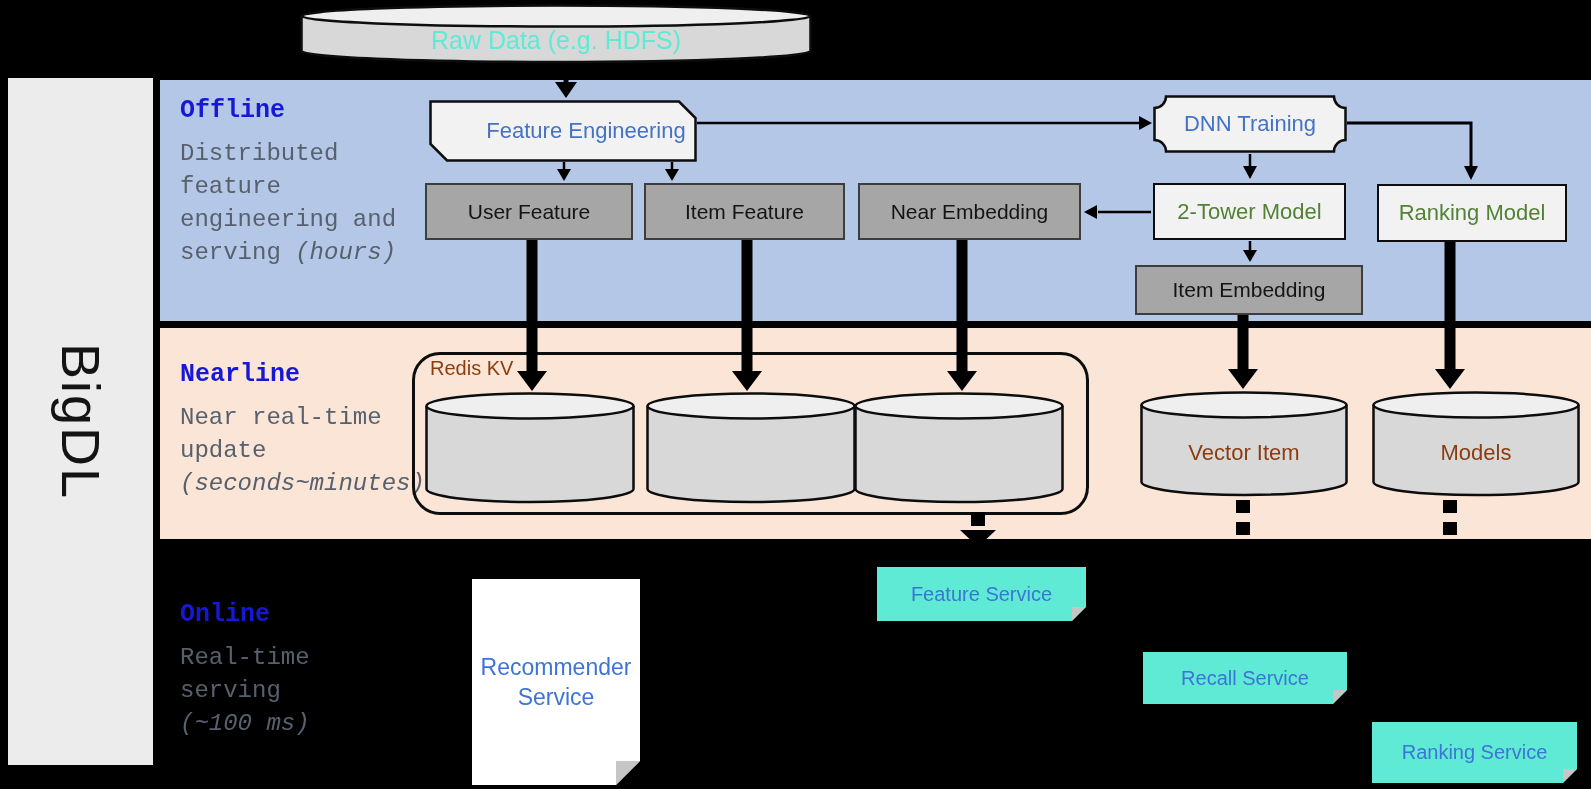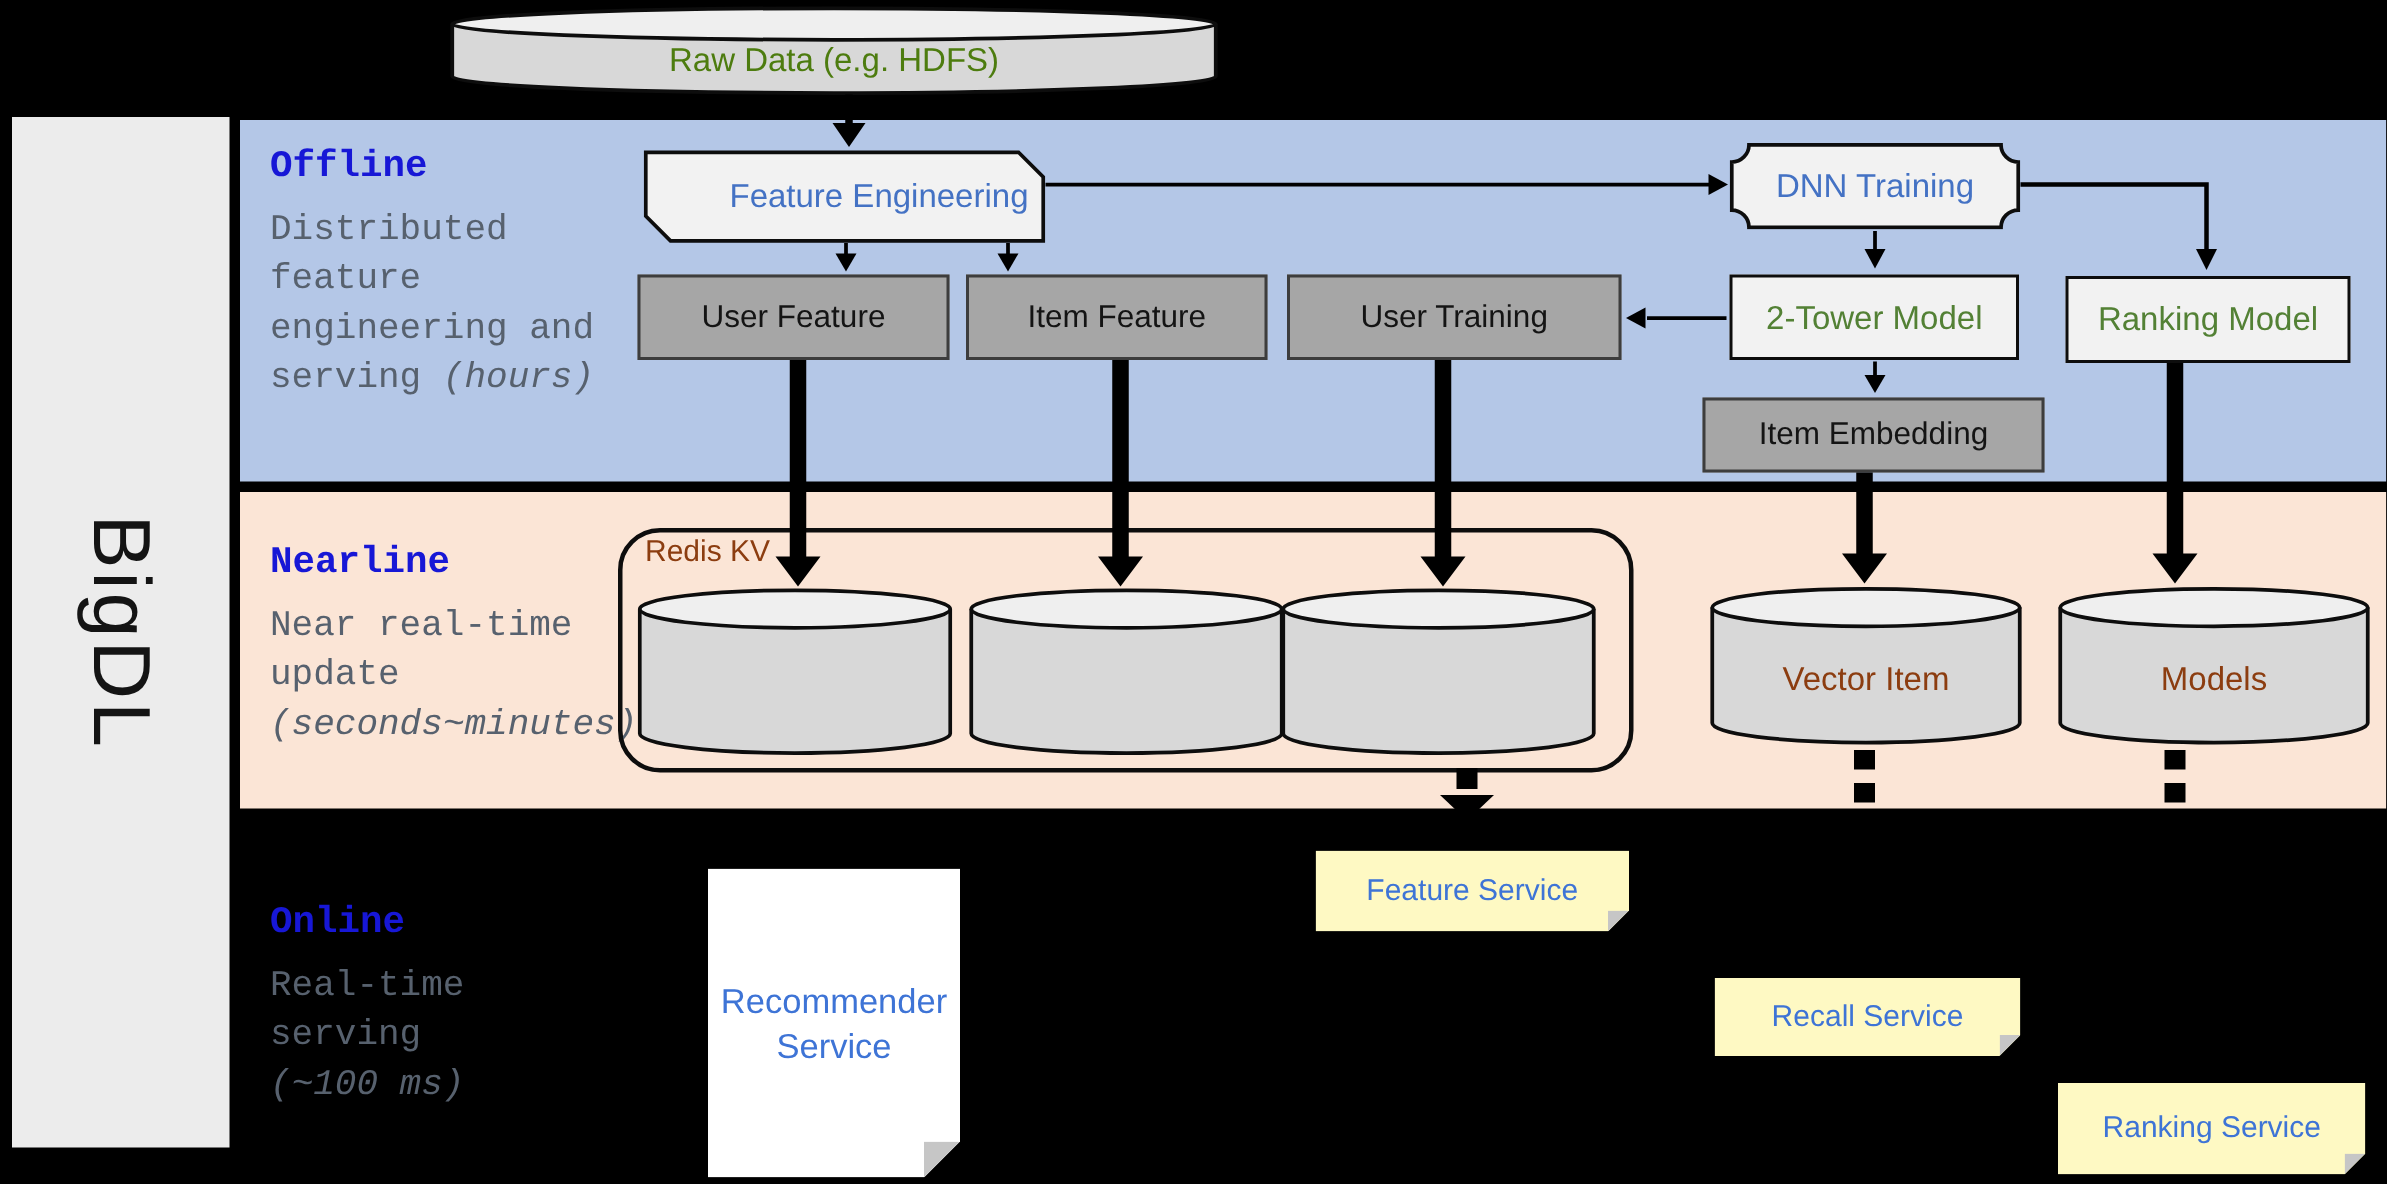--- a/index.html
+++ b/index.html
@@ -23,21 +23,21 @@
   .round-box{background:#f2f2f2;border:2.5px solid #0d0d0d;border-radius:0;color:#538135;font-size:22px;}
   .shape-label{position:absolute;left:0;top:0;width:100%;height:100%;display:flex;
                align-items:center;justify-content:center;text-align:center;}
   .blue-text{color:#4472c4;font-size:22px;}
   
   .cyl-label{position:absolute;left:0;top:0;width:100%;height:100%;display:flex;
              align-items:center;justify-content:center;color:#8c3d10;font-size:22px;}
   #redis-box{left:412px;top:352px;width:671px;height:157px;border:3px solid #0d0d0d;border-radius:28px;}
   #redis-label{left:430px;top:357px;font-size:20px;color:#8c3d10;}
   
-  .service{background:#fef9c3;color:#3e74d6;font-size:20px;display:flex;align-items:center;
+  .service{background:#5eead4;color:#3e74d6;font-size:20px;display:flex;align-items:center;
            justify-content:center;clip-path:polygon(0 0,100% 0,100% calc(100% - 14px),calc(100% - 14px) 100%,0 100%);}
   .service .fold{position:absolute;right:0;bottom:0;width:14px;height:14px;background:#c6c6c6;
                  clip-path:polygon(0 0,100% 0,0 100%);}
   
   #recommender{background:#ffffff;color:#3e74d6;font-size:23px;line-height:30px;display:flex;align-items:center;
                justify-content:center;text-align:center;
                clip-path:polygon(0 0,100% 0,100% calc(100% - 24px),calc(100% - 24px) 100%,0 100%);}
   #recommender .fold{position:absolute;right:0;bottom:0;width:24px;height:24px;background:#c6c6c6;
                      clip-path:polygon(0 0,100% 0,0 100%);}
   svg.overlay{position:absolute;left:0;top:0;pointer-events:none;}
@@ -73,21 +73,21 @@
     <div class="line">Real-time</div>
     <div class="line">serving</div>
     <div class="line it">(~100 ms)</div>
   </div>
 
   <div class="abs" style="left:300px;top:4px;width:512px;height:60px;">
     <svg width="512" height="60">
       <path d="M1.5,12 V47 A254.5,11 0 0 0 510.5,47 V12" fill="#d8d8d8" stroke="#0d0d0d" stroke-width="2.5"></path>
       <ellipse cx="256" cy="12" rx="254.5" ry="10.5" fill="#efefef" stroke="#0d0d0d" stroke-width="2.5"></ellipse>
     </svg>
-    <div class="shape-label" style="color:#4d7c0f;font-size:22px;padding-top:6px;">Raw Data (e.g. HDFS)</div>
+    <div class="shape-label" style="color:#5eead4;font-size:25px;padding-top:6px;">Raw Data (e.g. HDFS)</div>
   </div>
 
   <div class="abs" style="left:429px;top:100px;width:314px;height:62px;">
     <svg width="268" height="62">
       <path d="M1.5,1.5 H250 L266.5,18 V60.5 H18 L1.5,44 Z" fill="#f2f2f2" stroke="#0d0d0d" stroke-width="2.5"></path>
     </svg>
     <div class="shape-label blue-text">Feature Engineering</div>
   </div>
 
   <div class="abs" style="left:1153px;top:95px;width:194px;height:58px;">
@@ -97,21 +97,21 @@
     <div class="shape-label blue-text">DNN Training</div>
   </div>
 
   <div class="abs node gray-box" style="left:425px;top:183px;width:208px;height:57px;">
     <span>User Feature</span>
   </div>
   <div class="abs node gray-box" style="left:644px;top:183px;width:201px;height:57px;">
     <span>Item Feature</span>
   </div>
   <div class="abs node gray-box" style="left:858px;top:183px;width:223px;height:57px;">
-    <span>User Training</span>
+    <span>Near Embedding</span>
   </div>
   <div class="abs node gray-box" style="left:1135px;top:265px;width:228px;height:50px;">
     <span>Item Embedding</span>
   </div>
 
   <div class="abs node round-box" style="left:1153px;top:183px;width:193px;height:57px;">
     <span>2-Tower Model</span>
   </div>
   <div class="abs node round-box" style="left:1377px;top:184px;width:190px;height:58px;">
     <span>Ranking Model</span>

